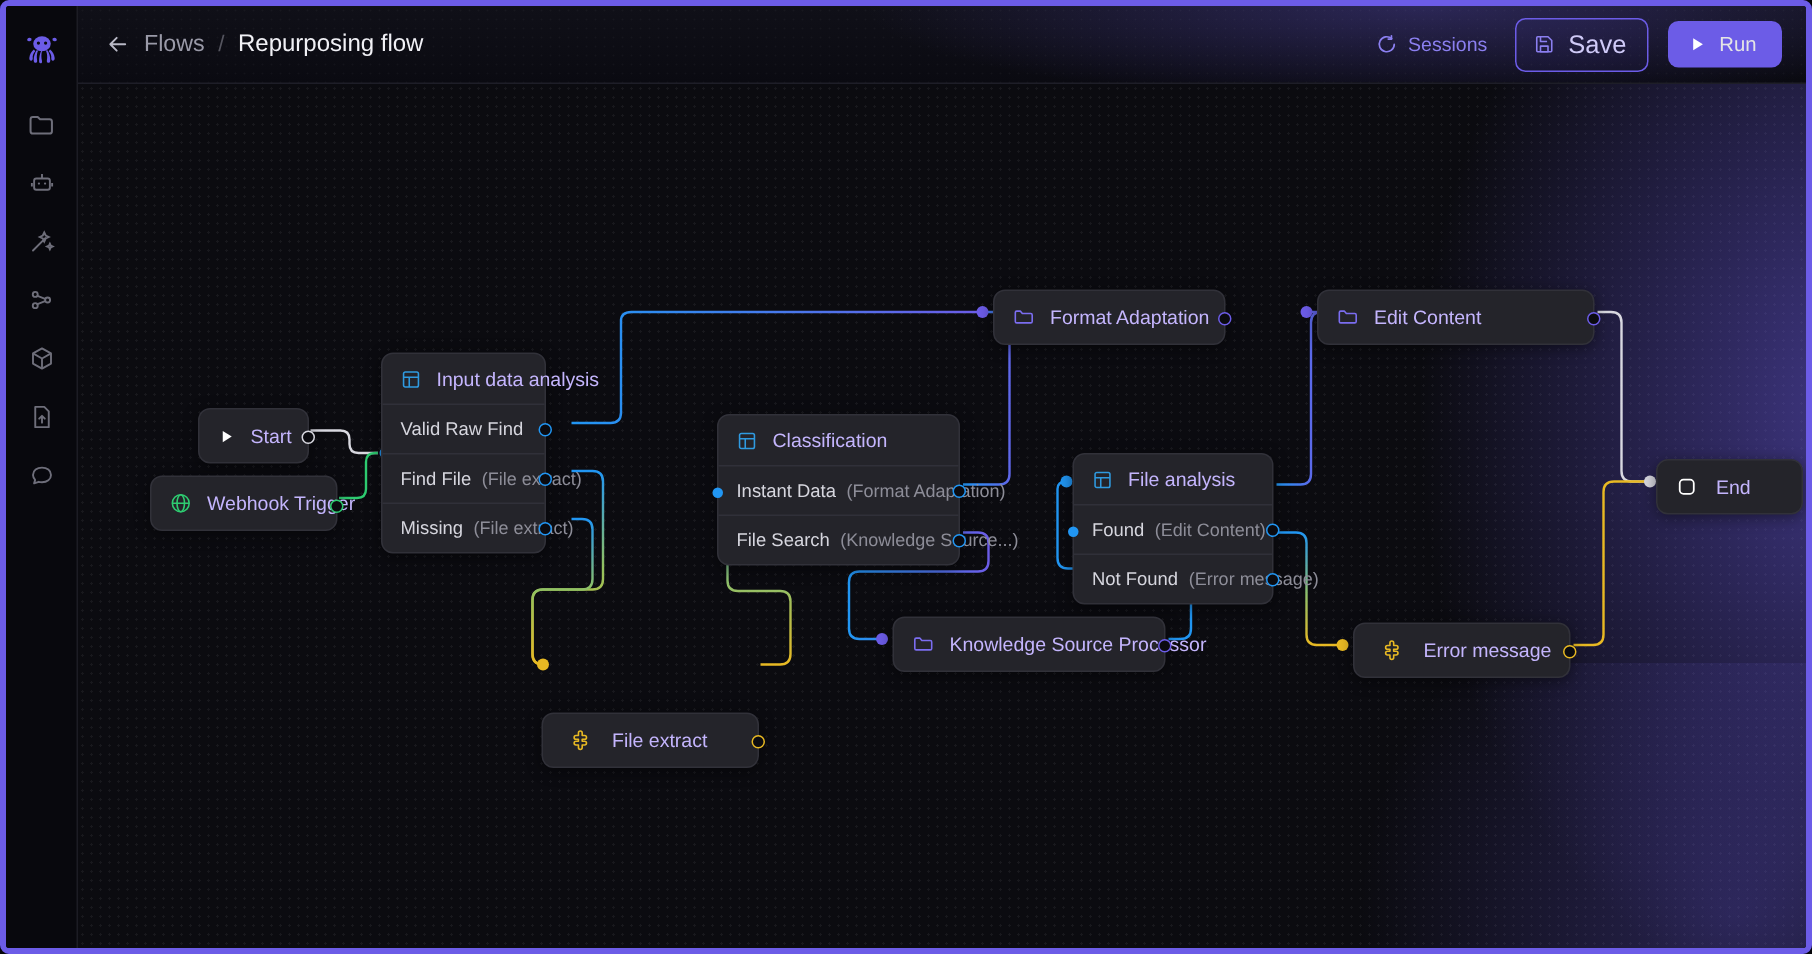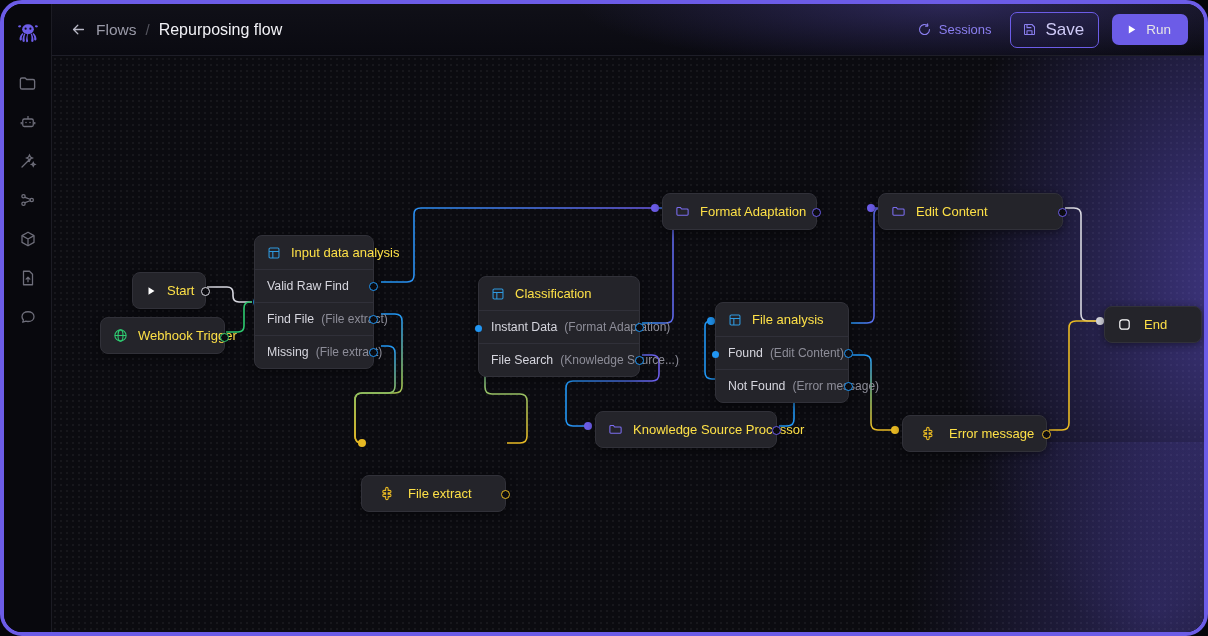--- a/index.html
+++ b/index.html
@@ -5,21 +5,21 @@
   * { box-sizing: border-box; margin: 0; padding: 0; }
   html, body {
     width: 1208px; height: 636px;
     background: #05050a;
     font-family: "Liberation Sans", sans-serif;
     overflow: hidden;
   }
   #app {
     position: relative;
     width: 1208px; height: 636px;
-    border-radius: 22px;
+    border-radius: 6px;
     border: 4px solid #6c5ce7;
     background: #0a0a0f;
     overflow: hidden;
   }
   
   #sidebar {
     position: absolute; left: 0; top: 0;
     width: 48px; height: 100%;
     background: #08080d;
     border-right: 1px solid #1c1c24;
@@ -111,21 +111,21 @@
     background:#24242a;
     border:1px solid #313139;
     border-radius:8px;
     color:#e9e9f0;
     box-shadow: 0 2px 10px rgba(0,0,0,.45);
     cursor:pointer;
   }
   .node-head {
     display:flex; align-items:center; gap:10px;
     padding:9px 14px 9px 12px;
-    font-size:13px; color:#fde047;
+    font-size:13px; color:#c4b5fd;
     white-space:nowrap;
   }
   .node-simple { padding:10px 16px 10px 12px; }
   .node-row {
     display:flex; align-items:center; gap:7px;
     padding:9px 14px 9px 12px;
     border-top:1px solid #303039;
     font-size:12.3px; color:#d6d6de;
     position:relative;
     white-space:nowrap;
@@ -331,21 +331,21 @@
             <circle cx="12" cy="12" r="9"></circle>
               <ellipse cx="12" cy="12" rx="4" ry="9"></ellipse>
               <path d="M3 12h18"></path>
           </svg>
         </span>
         <span>Webhook Trigger</span>
       </div>
       <span class="port out" style="top:15px; border:1.6px solid #2ecc71;"></span>
     </div>
 
-    <div class="node" style="left:202px; top:179px; width:120px;">
+    <div class="node" style="left:202px; top:179px; width:110px;">
       <div class="node-head">
         <span class="ico">
           <svg width="14" height="14" viewBox="0 0 24 24" fill="none" stroke="#2f9ae0" stroke-width="1.8">
             <rect x="3.5" y="3.5" width="17" height="17" rx="2"></rect>
               <path d="M3.5 9.5h17M10 9.5V20.5"></path>
           </svg>
         </span>
         <span>Input data analysis</span>
       </div>
       <div class="node-row">

